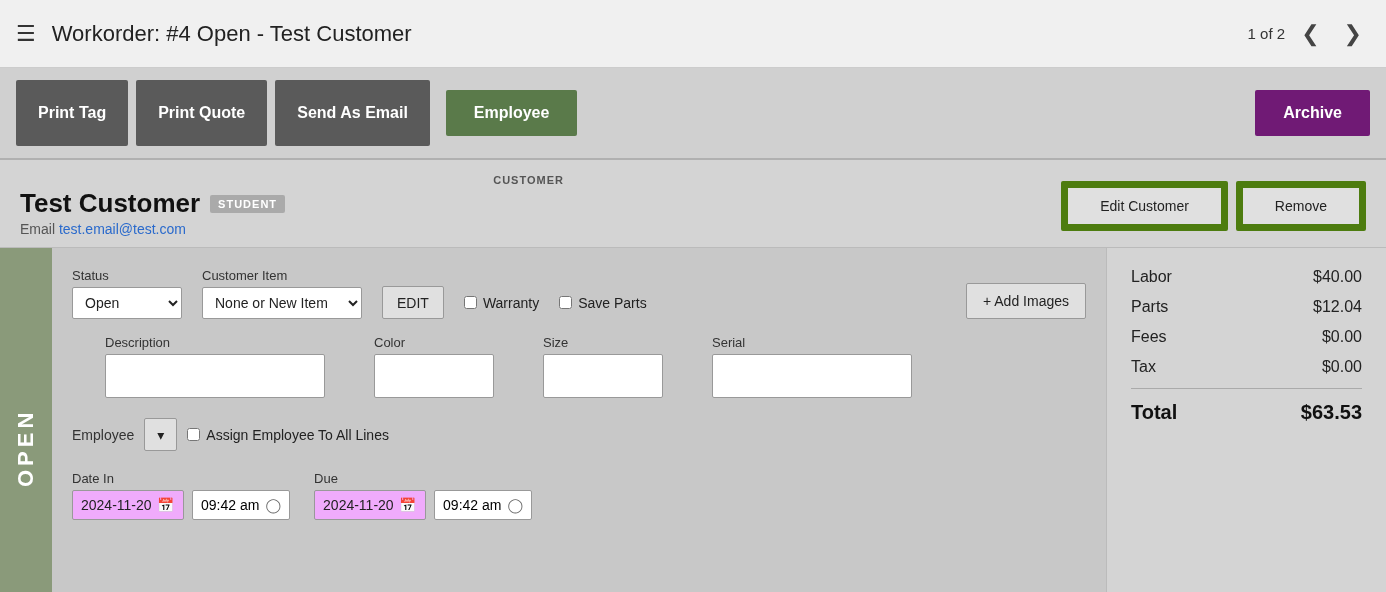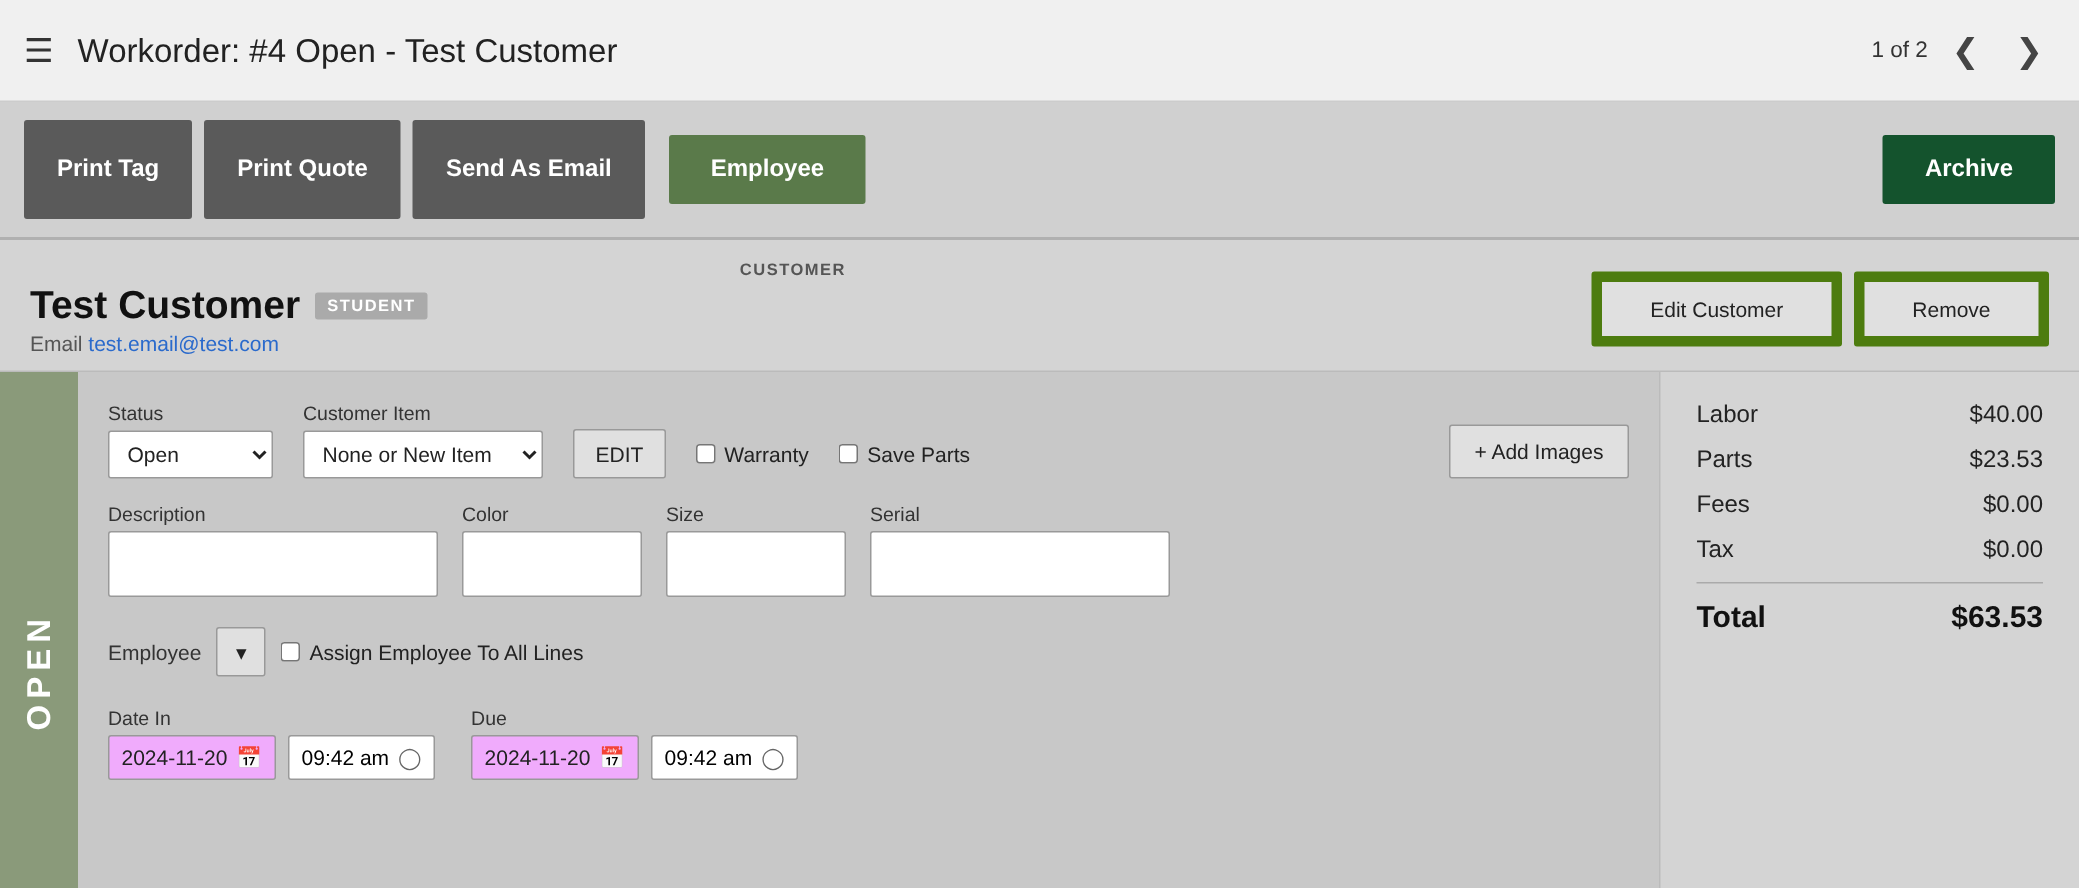--- a/index.html
+++ b/index.html
@@ -28,21 +28,21 @@
       background: #5a5a5a; color: #fff; border: none;
       padding: 24px 22px; font-size: 16px; font-weight: bold;
       cursor: pointer; border-radius: 2px;
     }
     .btn-green {
       background: #5a7a4a; color: #fff; border: none;
       padding: 14px 28px; font-size: 16px; font-weight: bold;
       cursor: pointer; border-radius: 2px; margin-left: 8px;
     }
     .btn-red {
-      background: #14532d; color: #fff; border: none;
+      background: #701a75; color: #fff; border: none;
       padding: 14px 28px; font-size: 16px; font-weight: bold;
       cursor: pointer; border-radius: 2px; margin-left: auto;
     }
 
     
     .customer-section {
       background: #d4d4d4; padding: 14px 20px 10px 20px;
       display: flex; align-items: center; gap: 24px;
       border-bottom: 1px solid #bbb;
     }
@@ -99,21 +99,21 @@
     .checkbox-group label { font-size: 14px; color: #222; cursor: pointer; }
 
     .add-images-btn {
       background: #e0e0e0; border: 1px solid #999; color: #222;
       padding: 8px 16px; font-size: 14px; cursor: pointer; border-radius: 2px;
       margin-left: auto; align-self: flex-end; height: 36px; white-space: nowrap;
     }
 
     
     .description-row { display: flex; gap: 16px; margin-bottom: 20px; }
-    .desc-field { display: flex; flex-direction: column; gap: 4px; }
+    .desc-field { display: flex; flex-direction: column; gap: 4px; margin-left: 33px; }
     .desc-input { width: 220px; height: 44px; }
     .color-input { width: 120px; height: 44px; }
     .size-input { width: 120px; height: 44px; }
     .serial-input { width: 200px; height: 44px; }
 
     
     .employee-row { display: flex; align-items: center; gap: 10px; margin-bottom: 20px; }
     .emp-label { font-size: 14px; color: #333; }
     .emp-select-btn {
       background: #e0e0e0; border: 1px solid #999; color: #222;
@@ -272,21 +272,21 @@
 
   </div>
 
   <div class="summary-panel">
     <div class="summary-row">
       <span>Labor</span>
       <span>$40.00</span>
     </div>
     <div class="summary-row">
       <span>Parts</span>
-      <span>$23.53</span>
+      <span>$12.04</span>
     </div>
     <div class="summary-row">
       <span>Fees</span>
       <span>$0.00</span>
     </div>
     <div class="summary-row">
       <span>Tax</span>
       <span>$0.00</span>
     </div>
     <hr class="divider">

